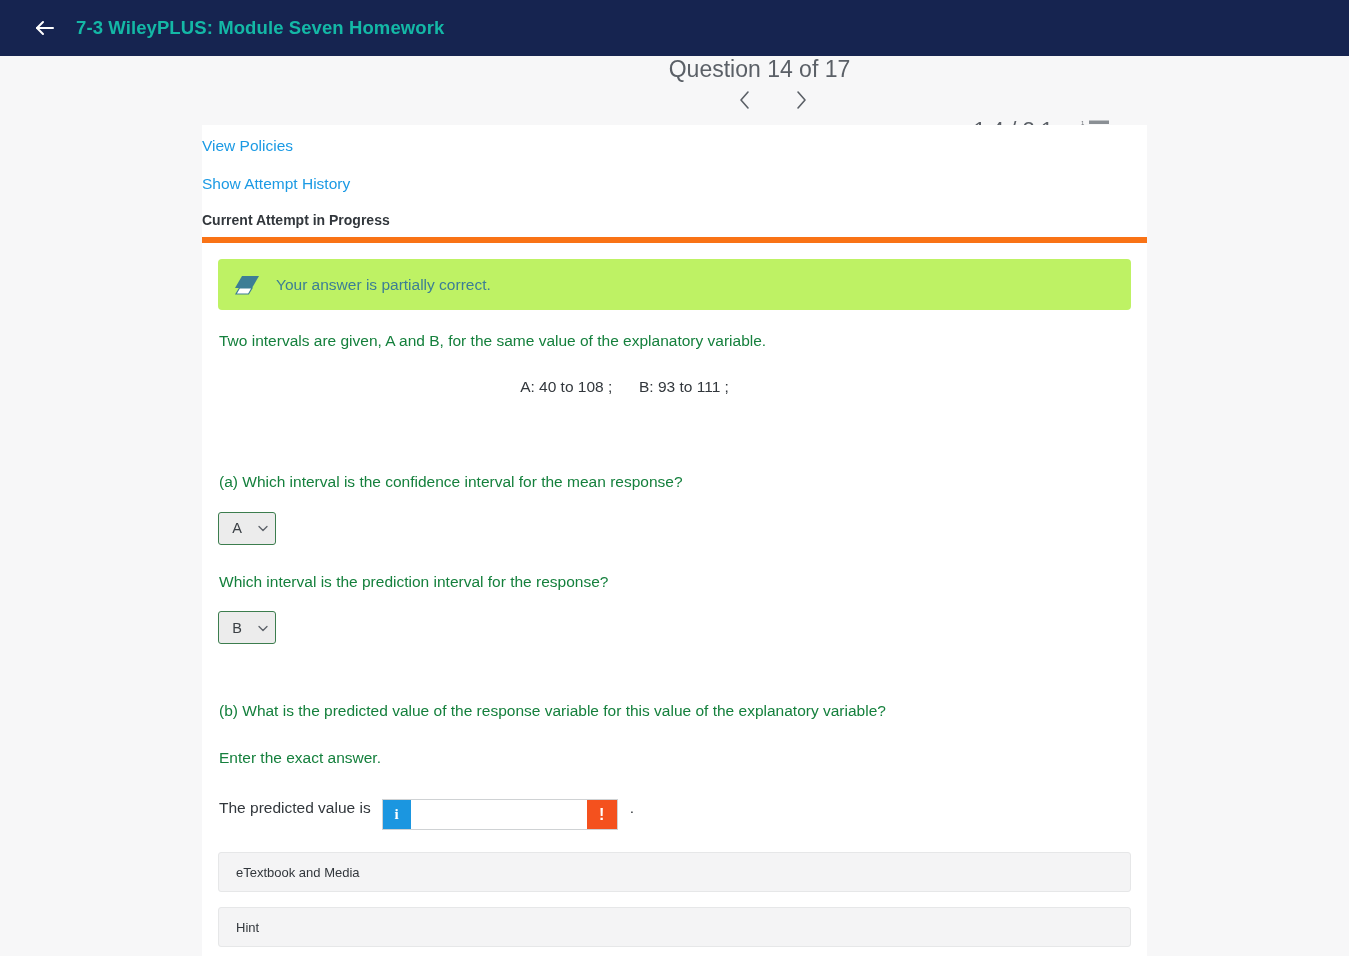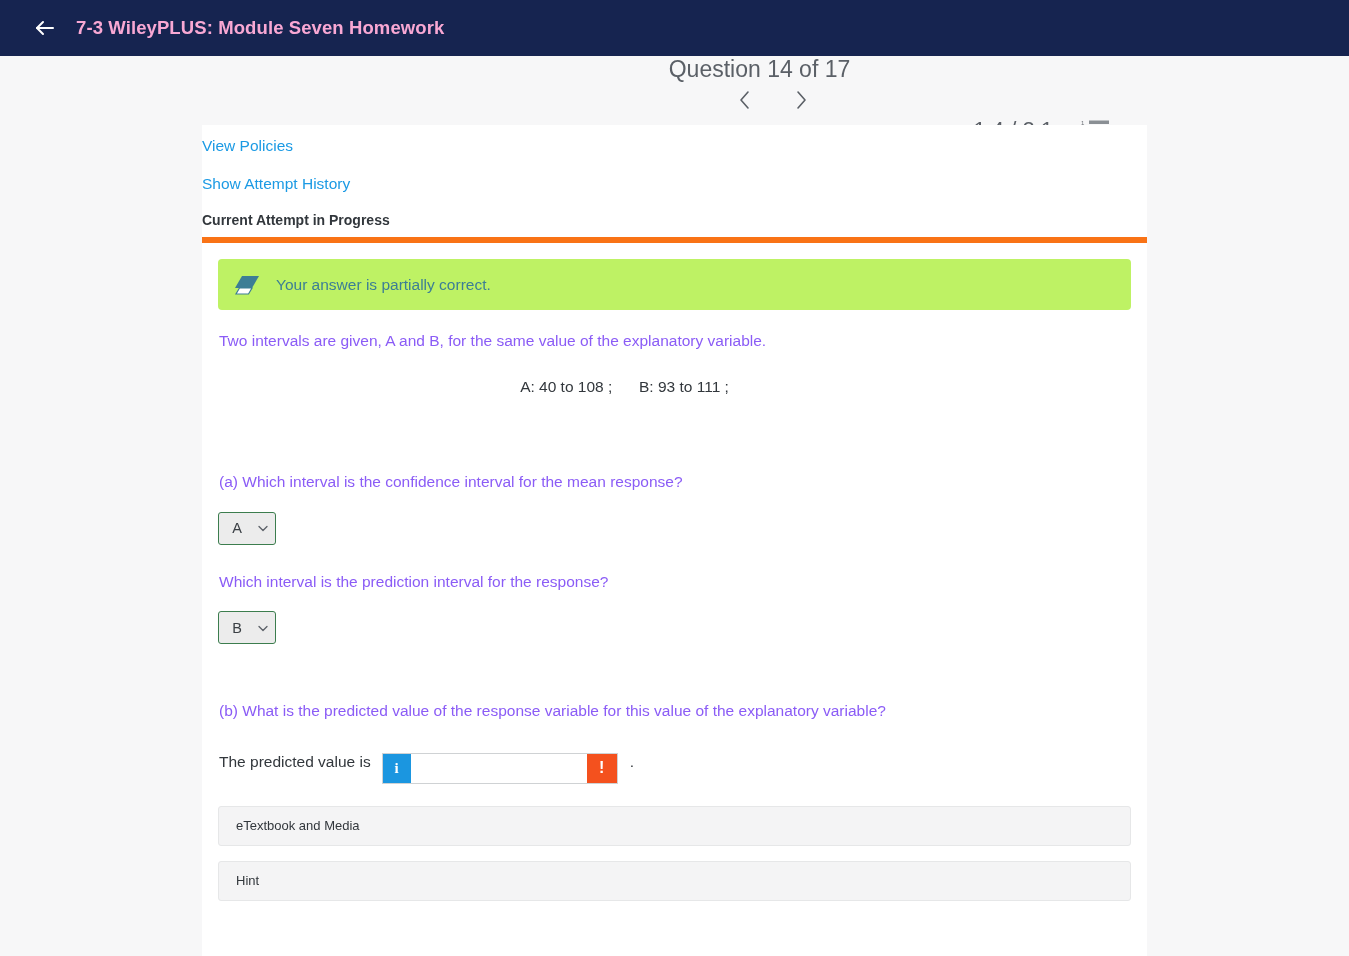--- a/index.html
+++ b/index.html
@@ -25,21 +25,21 @@
   }
   .back-arrow {
     width: 26px; height: 26px;
     margin-right: 18px;
     cursor: pointer;
     flex: 0 0 auto;
     display: flex; align-items: center; justify-content: center;
   }
   .back-arrow svg { display: block; }
   .appbar-title {
-    color: #f9a8d4;
+    color: #14b8a6;
     font-size: 18.5px;
     font-weight: bold;
     letter-spacing: .1px;
     white-space: nowrap;
   }
 
   
   .qbar {
     height: 69px;
     background: #f7f7f8;
@@ -137,21 +137,21 @@
     flex: 0 0 auto;
   }
   .banner-text {
     color: #3c7e95;
     font-size: 15.5px;
   }
 
   
   .q-text {
     font-size: 15.5px;
-    color: #8b5cf6;
+    color: #15803d;
     line-height: 1.45;
     margin: 0 0 0 0;
     padding-left: 1px;
   }
   .intervals {
     text-align: center;
     font-size: 15.5px;
     color: #32373c;
     margin-top: 26px;
     padding-right: 100px;
@@ -334,20 +334,21 @@
 
     <p class="q-text spacer-q" style="">Which interval is the prediction interval for the response?</p>
     <div class="select-box">
       <span class="select-value">B</span>
       <svg class="select-caret" viewBox="0 0 12 12" aria-hidden="true">
         <path d="M2 4.5 L6 8.5 L10 4.5" stroke="#5b6067" stroke-width="1.3" fill="none" stroke-linecap="round" stroke-linejoin="round"></path>
       </svg>
     </div>
 
     <p class="q-text" style="margin-top:56px;">(b) What is the predicted value of the response variable for this value of the explanatory variable?</p>
+    <p class="q-text" style="margin-top:24px;">Enter the exact answer.</p>
 
     <div class="answer-row">
       <span class="answer-label">The predicted value is</span>
       <div class="answer-field">
         <div class="info-btn">i</div>
         <input class="answer-input" type="text" value="" placeholder="" style="">
         <div class="error-btn">!</div>
       </div>
       <span class="period">.</span>
     </div>

